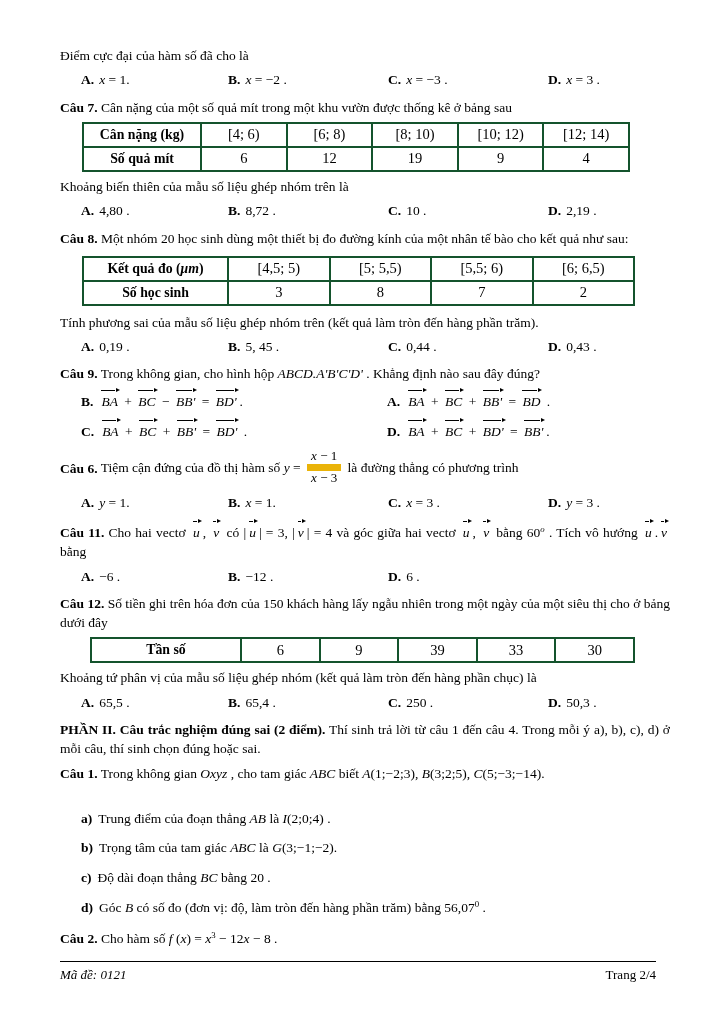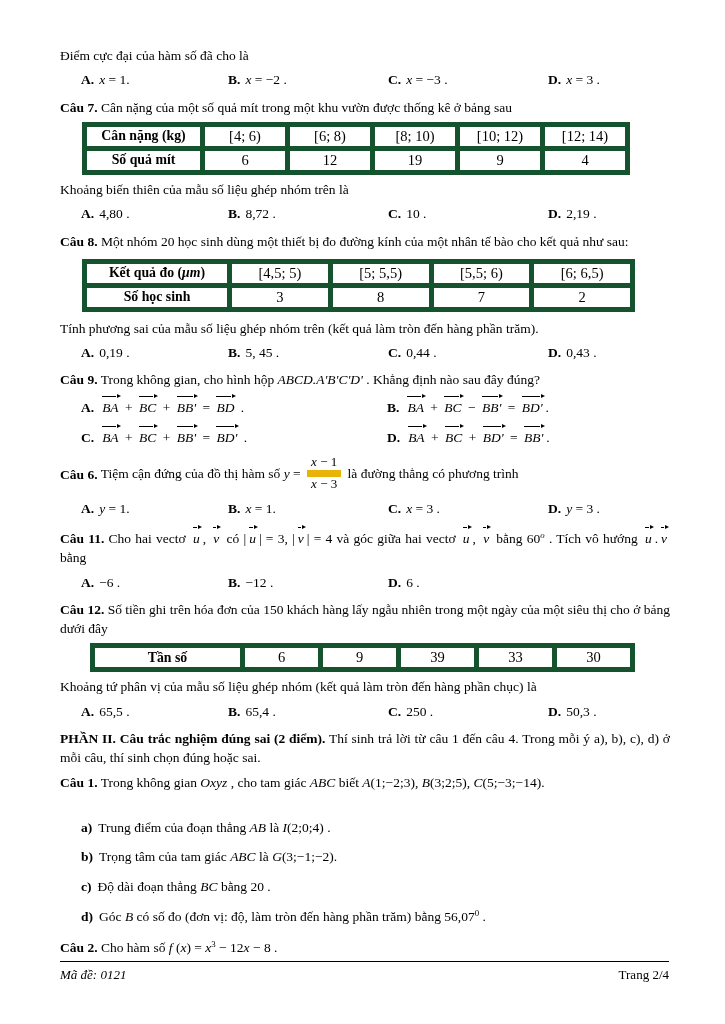--- a/index.html
+++ b/index.html
@@ -12,40 +12,40 @@
   p.line { line-height:1.42; margin-bottom:5px; text-align:justify; }
   .ql { font-weight:bold; }
   .ans {
     display:grid; grid-template-columns:147px 160px 160px auto;
     padding-left:21px; margin:1px 0 8px; line-height:1.45;
   }
   .ans.ans2 { grid-template-columns:306px auto; row-gap:8px; margin-bottom:9px; }
   .opt b { font-weight:bold; margin-right:5px; }
   table.qtable { border-collapse:collapse; table-layout:fixed; margin:3px 0 5px 22px; }
   table.qtable td {
-    border:5px solid #14532d; text-align:center; vertical-align:middle;
+    border:2px solid #14532d; text-align:center; vertical-align:middle;
     height:24px; font-size:14.5px; padding:1px 9px;
   }
   table.qtable td.hd { font-weight:bold; font-size:13.8px; }
   p.sub { padding-left:21px; margin-bottom:11px; line-height:1.4; }
   p.sub b { margin-right:6px; }
   sup { font-size:0.65em; vertical-align:super; line-height:0; }
   
   .vec { position:relative; display:inline-block; font-style:italic; padding:3px 2px 0 2px; margin:0 1px; }
   .vec::before { content:""; position:absolute; left:2px; right:5px; top:1px; border-top:1px solid #000; }
   .vec::after {
     content:""; position:absolute; right:0; top:-1px; width:0; height:0;
     border-left:4px solid #000; border-top:2.5px solid transparent; border-bottom:2.5px solid transparent;
   }
   
   .frac { display:inline-block; vertical-align:middle; text-align:center; line-height:1.15; font-size:13px; margin:0 3px; position:relative; top:-2px; }
   .fr-n { display:block; padding:0 4px; border-bottom:7px solid #eab308; }
   .fr-d { display:block; padding:0 4px; }
   .footer {
-    position:absolute; left:60px; right:56px; top:961px;
+    position:absolute; left:60px; right:69px; top:961px;
     border-top:1px solid #000; padding-top:5px;
     display:flex; justify-content:space-between; font-size:13px;
   }
   .footer .fl { font-style:italic; }
 </style>
 </head>
 <body>
 
 <div class="content">
 
@@ -114,22 +114,22 @@
   <p class="line" style="margin-top:7px">Tính phương sai của mẫu số liệu ghép nhóm trên (kết quả làm tròn đến hàng phần trăm).</p>
   <div class="ans">
     <span class="opt"><b>A.</b><span>0,19 .</span></span>
     <span class="opt"><b>B.</b><span>5, 45 .</span></span>
     <span class="opt"><b>C.</b><span>0,44 .</span></span>
     <span class="opt"><b>D.</b><span>0,43 .</span></span>
   </div>
 
   <p class="line"><b class="ql">Câu 9.</b> <span>Trong không gian, cho hình hộp <i>ABCD.A'B'C'D'</i> . Khẳng định nào sau đây đúng?</span></p>
   <div class="ans ans2">
+    <span class="opt"><b>B.</b><span><span class="vec">BA</span> + <span class="vec">BC</span> − <span class="vec">BB'</span> = <span class="vec">BD'</span>.</span></span>
     <span class="opt"><b>A.</b><span><span class="vec">BA</span> + <span class="vec">BC</span> + <span class="vec">BB'</span> = <span class="vec">BD</span> .</span></span>
-    <span class="opt"><b>B.</b><span><span class="vec">BA</span> + <span class="vec">BC</span> − <span class="vec">BB'</span> = <span class="vec">BD'</span>.</span></span>
     <span class="opt"><b>C.</b><span><span class="vec">BA</span> + <span class="vec">BC</span> + <span class="vec">BB'</span> = <span class="vec">BD'</span> .</span></span>
     <span class="opt"><b>D.</b><span><span class="vec">BA</span> + <span class="vec">BC</span> + <span class="vec">BD'</span> = <span class="vec">BB'</span>.</span></span>
   </div>
 
   <p class="line"><b class="ql">Câu 6.</b> <span>Tiệm cận đứng của đồ thị hàm số <i>y</i> = <span class="frac"><span class="fr-n"><i>x</i> − 1</span><span class="fr-d"><i>x</i> − 3</span></span> là đường thẳng có phương trình</span></p>
   <div class="ans">
     <span class="opt"><b>A.</b><span><i>y</i> = 1.</span></span>
     <span class="opt"><b>B.</b><span><i>x</i> = 1.</span></span>
     <span class="opt"><b>C.</b><span><i>x</i> = 3 .</span></span>
     <span class="opt"><b>D.</b><span><i>y</i> = 3 .</span></span>

